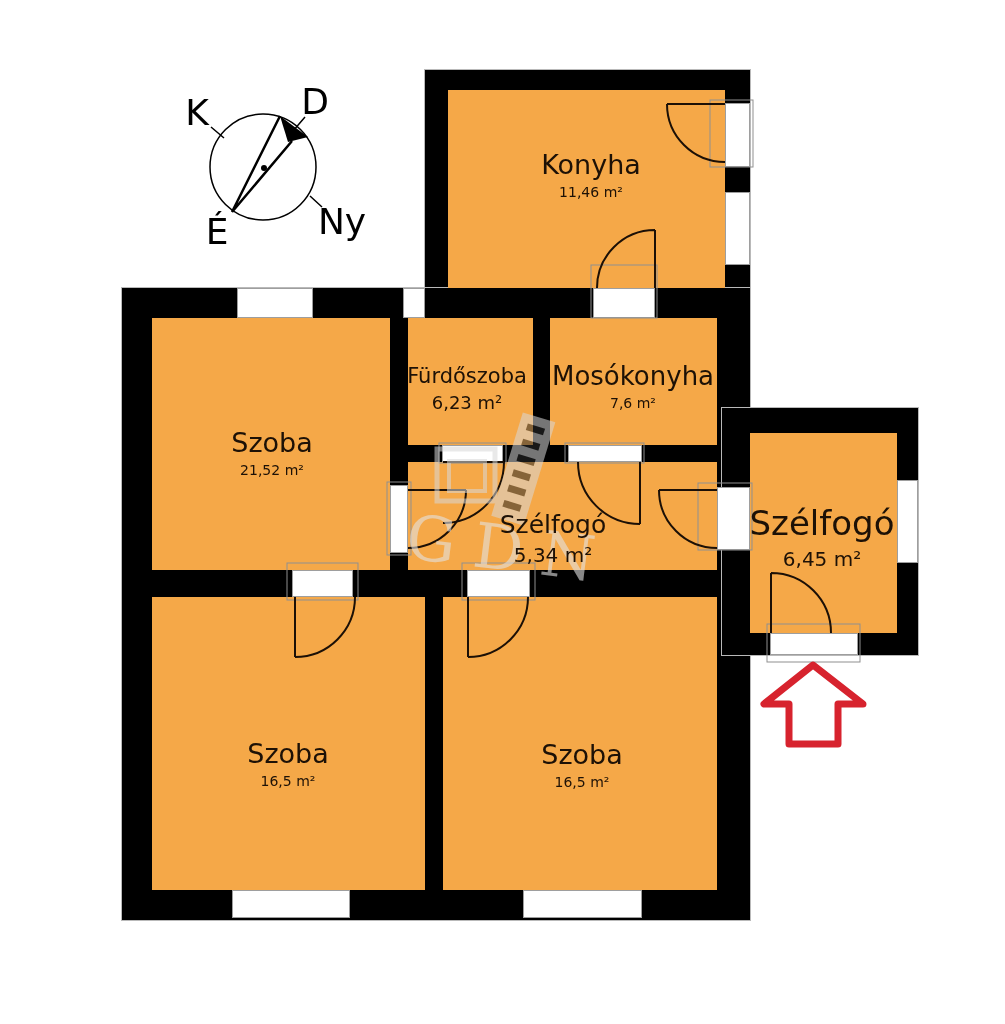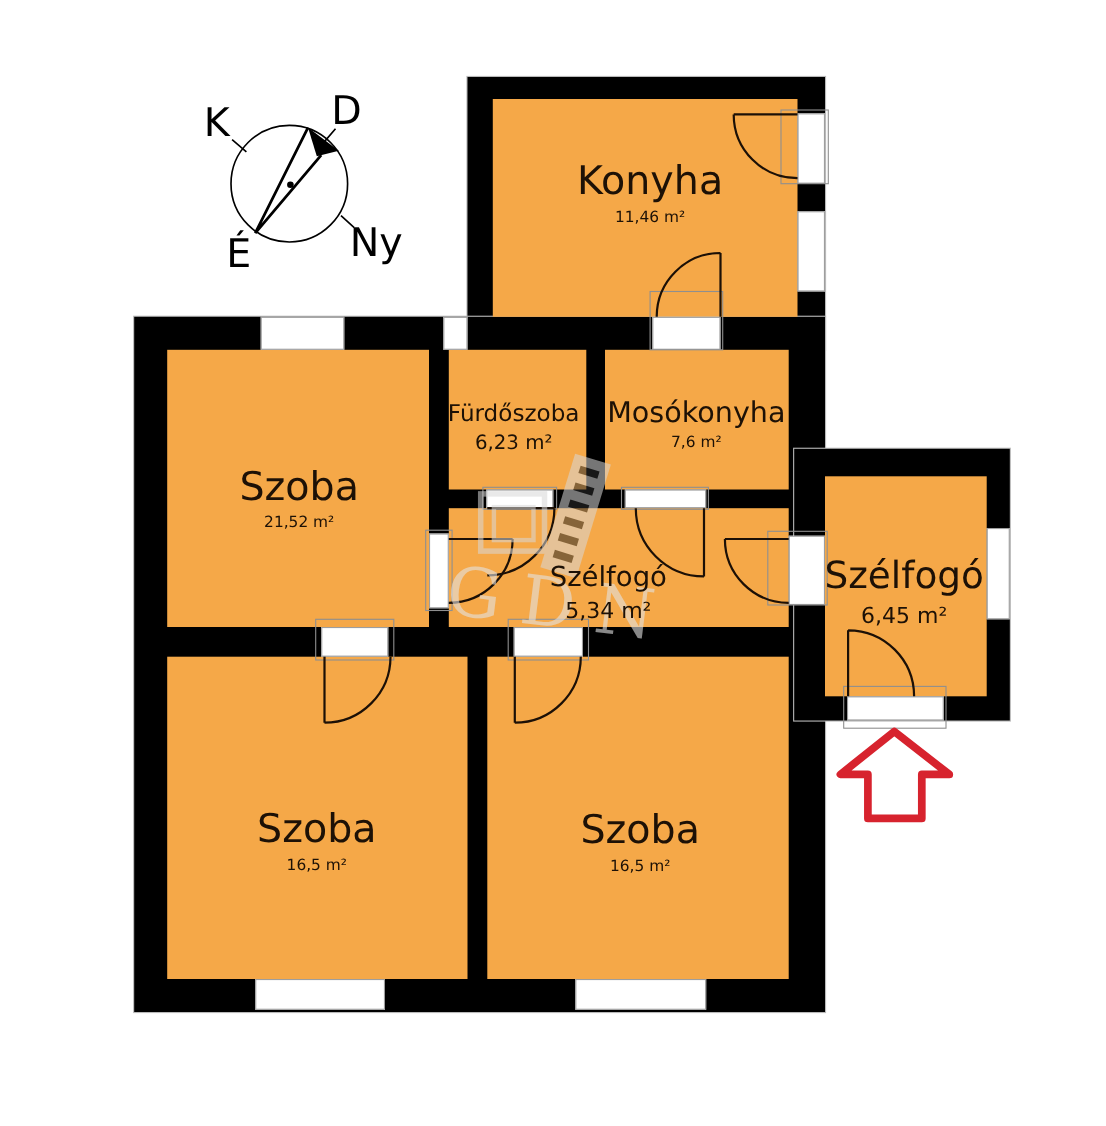--- a/index.html
+++ b/index.html
@@ -4,21 +4,21 @@
 <style>
   html,body{margin:0;padding:0;background:#ffffff;}
   .plan{position:relative;width:1005px;height:1024px;background:#ffffff;overflow:hidden;
         font-family:"DejaVu Sans","Liberation Sans",sans-serif;}
   .blk{position:absolute;background:#000000;box-shadow:0 0 0 1px #b9b9b9;}
   .room{position:absolute;background:#F5A848;}
   .open{position:absolute;background:#ffffff;border:1px solid #9e9e9e;box-sizing:border-box;}
   .overlay{position:absolute;left:0;top:0;width:1005px;height:1024px;pointer-events:none;}
   .room-label{position:absolute;transform:translate(-50%,-50%);text-align:center;
               color:#1d1106;white-space:nowrap;line-height:1.2;}
-  .rname{display:block;font-size:36px;}
+  .rname{display:block;font-size:27px;}
   .rarea{display:block;font-size:14px;margin-top:3px;}
   .lab-konyha{left:591px;top:175px;}
   .lab-furdo{left:467px;top:389px;}  .lab-furdo .rname{font-size:21px;} .lab-furdo .rarea{font-size:18px;}
   .lab-moso{left:633px;top:386px;}   .lab-moso .rname{font-size:26px;}
   .lab-szoba12{left:272px;top:453px;}
   .lab-eloszoba{left:553px;top:538px;} .lab-eloszoba .rname{font-size:25px;} .lab-eloszoba .rarea{font-size:20px;}
   .lab-szelfogo{left:822px;top:537px;} .lab-szelfogo .rname{font-size:34px;} .lab-szelfogo .rarea{font-size:20px;}
   .lab-szoba-bl{left:288px;top:764px;}
   .lab-szoba-br{left:582px;top:765px;}
   .compass-letter{position:absolute;transform:translate(-50%,-50%);font-size:36px;color:#000;}

